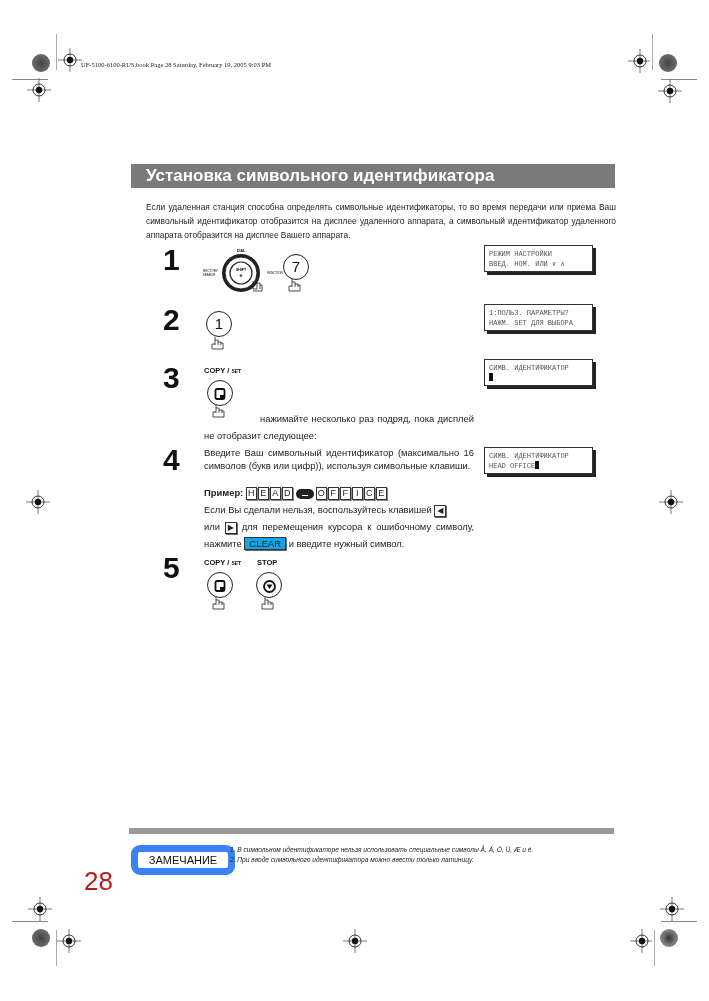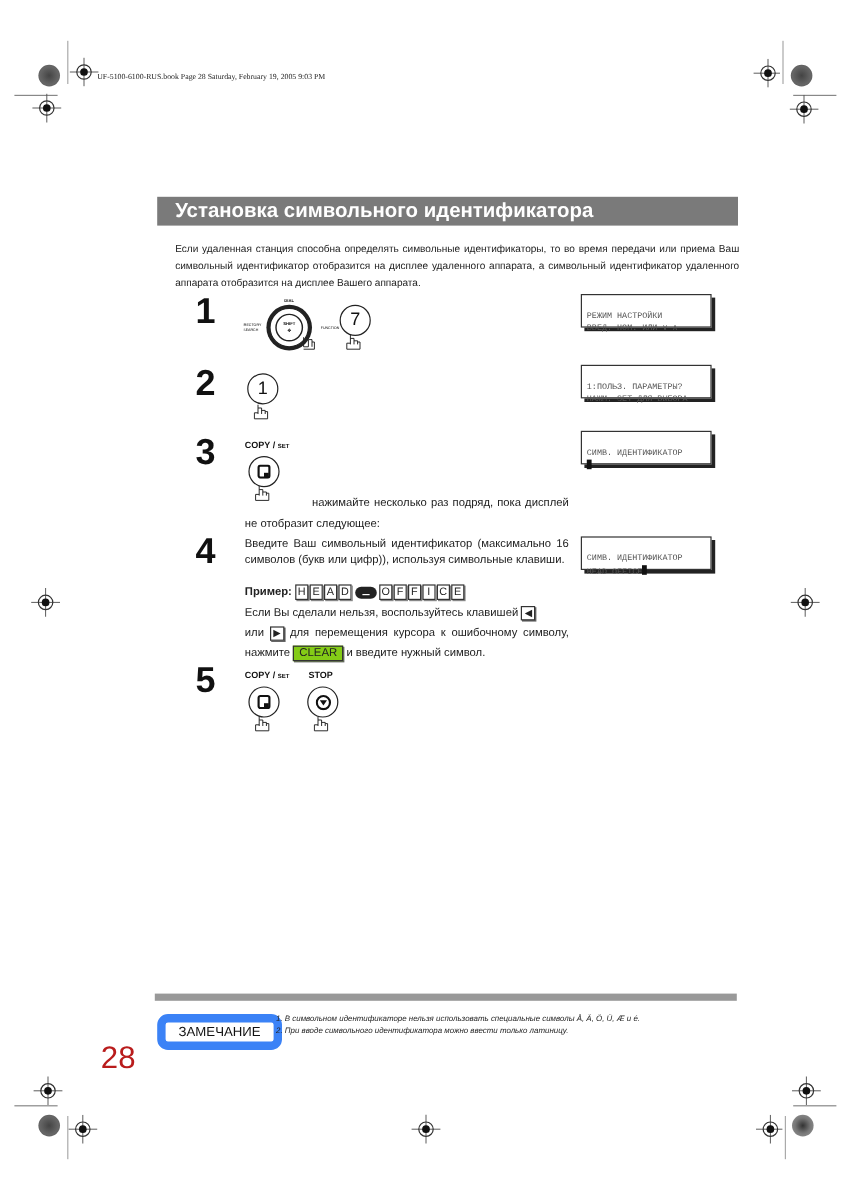--- a/index.html
+++ b/index.html
@@ -6,31 +6,31 @@
   body { width:709px; height:1001px; position:relative; overflow:hidden; font-family:"Liberation Sans", sans-serif; color:#111; }
   .abs { position:absolute; }
   .header-line { left:81px; top:61px; font-family:"Liberation Serif", serif; font-size:6.5px; color:#222; white-space:nowrap; }
   .reg { position:absolute; width:24px; height:24px; }
   .bullseye { position:absolute; width:18px; height:18px; border-radius:50%; background:radial-gradient(circle, #444 0%, #666 60%, #555 100%); }
   .vline { position:absolute; width:1px; background:#aaa; }
   .hline { position:absolute; height:1px; background:#888; }
   .title-bar { left:131px; top:164px; width:484px; height:24px; background:#7a7a7a; color:#fff; font-weight:bold; font-size:17px; line-height:24px; padding-left:15px; box-sizing:border-box; }
   .intro { left:146px; top:200px; width:470px; font-size:8.4px; line-height:14px; text-align:justify; color:#222; }
   .step-num { font-weight:bold; font-size:30px; color:#111; font-family:"Liberation Sans", sans-serif; }
-  .lcd { position:absolute; width:109px; height:27px; border:1px solid #333; box-shadow:3px 3px 0 #222; background:#fff; font-family:"Liberation Mono", monospace; font-size:7px; color:#555; padding:13px 4px; box-sizing:border-box; line-height:10px; white-space:pre; }
+  .lcd { position:absolute; width:109px; height:27px; border:1px solid #333; box-shadow:3px 3px 0 #222; background:#fff; font-family:"Liberation Mono", monospace; font-size:7px; color:#555; padding:3px 4px; box-sizing:border-box; line-height:10px; white-space:pre; }
   .cursor { display:inline-block; width:4px; height:8px; background:#111; vertical-align:-1px; }
   .circle-key { position:absolute; width:24px; height:24px; border:1.5px solid #222; border-radius:50%; font-size:15px; text-align:center; line-height:24px; background:#fff; }
   .hand { position:absolute; width:14px; height:14px; }
   .key-label { position:absolute; font-weight:bold; font-size:7.5px; white-space:nowrap; }
   .key-label small { font-size:5px; }
   .body-text { position:absolute; font-size:9.4px; line-height:17px; color:#222; text-align:justify; }
   .keybox { display:inline-block; border:1px solid #333; width:9px; height:11px; line-height:11px; text-align:center; font-size:9px; margin-right:1px; vertical-align:middle; box-shadow:1px 1px 0 #888; }
   .space-key { display:inline-block; width:18px; height:10px; background:#222; border-radius:5px; vertical-align:middle; margin:0 2px; position:relative; }
   .space-key::after { content:""; position:absolute; left:6px; right:6px; top:6px; height:1px; background:#fff; }
-  .clear-key { display:inline-block; border:1px solid #333; background:#84cc16; padding:0 4px; font-size:9.5px; line-height:11px; box-shadow:1px 1px 0 #666; }
+  .clear-key { display:inline-block; border:1px solid #333; background:#0ea5e9; padding:0 4px; font-size:9.5px; line-height:11px; box-shadow:1px 1px 0 #666; }
   .arrow-key { display:inline-block; border:1px solid #333; width:10px; height:10px; font-size:8px; line-height:10px; text-align:center; vertical-align:middle; box-shadow:1px 1px 0 #666; }
   .rule-bar { left:129px; top:828px; width:485px; height:6px; background:#999; }
   .note-badge { left:131px; top:845px; width:90px; height:16px; border:7px solid #3b82f6; border-radius:9px; font-size:11px; text-align:center; line-height:16px; }
   .notes { left:230px; top:845px; font-size:6.6px; font-style:italic; line-height:10px; color:#222; }
   .page-num { left:84px; top:866px; font-size:26px; color:#b91c1c; }
 </style>
 </head>
 <body>
 
 <div class="bullseye" style="left:32px;top:54px;"></div>

